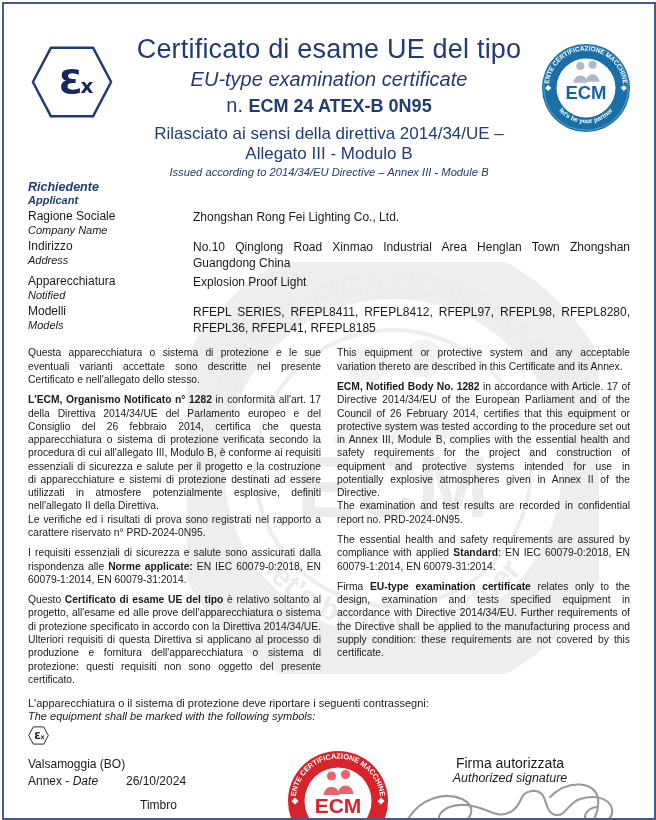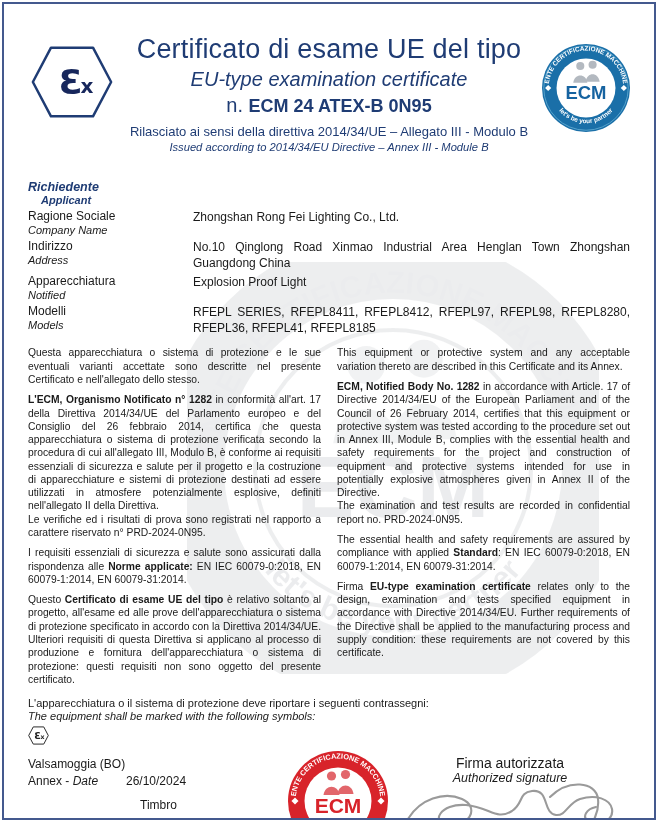--- a/index.html
+++ b/index.html
@@ -13,27 +13,27 @@
 
   
   .header{position:relative;height:140px;padding-top:30px;}
   .ex-logo{position:absolute;left:2px;top:40px;}
   .ecm-logo-top{position:absolute;right:0px;top:40px;}
   .titles{text-align:center;margin:0 100px;}
   .t1{font-size:27px;font-weight:500;color:#1f3c74;letter-spacing:.2px;}
   .t2{font-size:20px;font-style:italic;font-weight:500;color:#1f3c74;margin-top:3px;}
   .t3{font-size:20px;color:#1f3c74;margin-top:3px;}
   .t3 b{font-size:18px;}
-  .sub1{font-size:13px;color:#1f3c74;margin-top:7px;}
+  .sub1{font-size:17px;color:#1f3c74;margin-top:7px;}
   .sub2{font-size:11.2px;font-style:italic;color:#1f3c74;margin-top:2px;}
 
   
   .applicant{margin-top:6px;}
   .sec-it{color:#1f3c74;font-weight:bold;font-style:italic;font-size:12.5px;}
-  .sec-en{color:#1f3c74;font-weight:bold;font-style:italic;font-size:11px;margin-left:13px;}
+  .sec-en{color:#1f3c74;font-weight:bold;font-style:italic;font-size:11px;}
   .app-row{display:flex;margin-top:3px;}
   .app-lbl{flex:0 0 165px;}
   .lbl-it{font-size:12px;}
   .lbl-en{font-size:11px;font-style:italic;margin-top:1px;}
   .app-val{flex:1;font-size:12px;line-height:1.3;text-align:justify;padding-top:1px;}
 
   
   .bodycols{display:flex;gap:16px;margin-top:10px;}
   .bcol{flex:1;min-width:0;}
   .bodyp{margin:0 0 7px 0;font-size:10.3px;line-height:1.29;text-align:justify;white-space:pre-line;}

